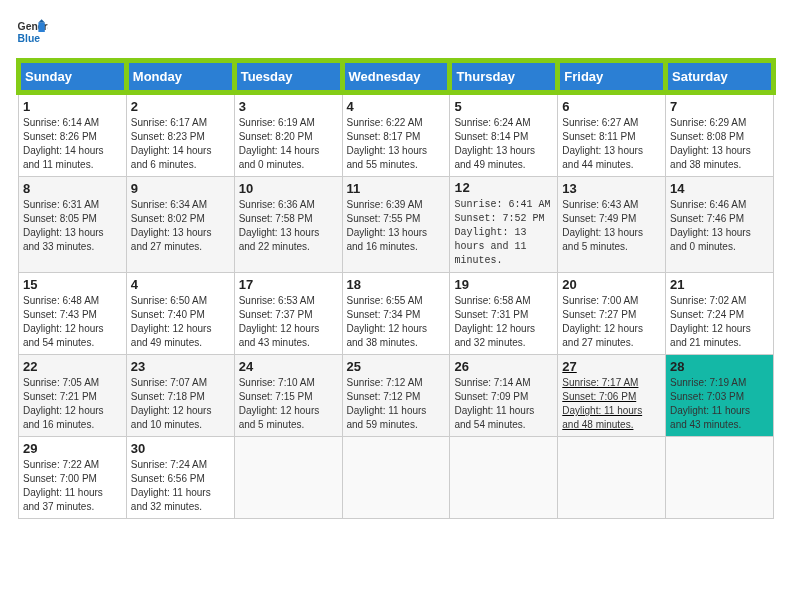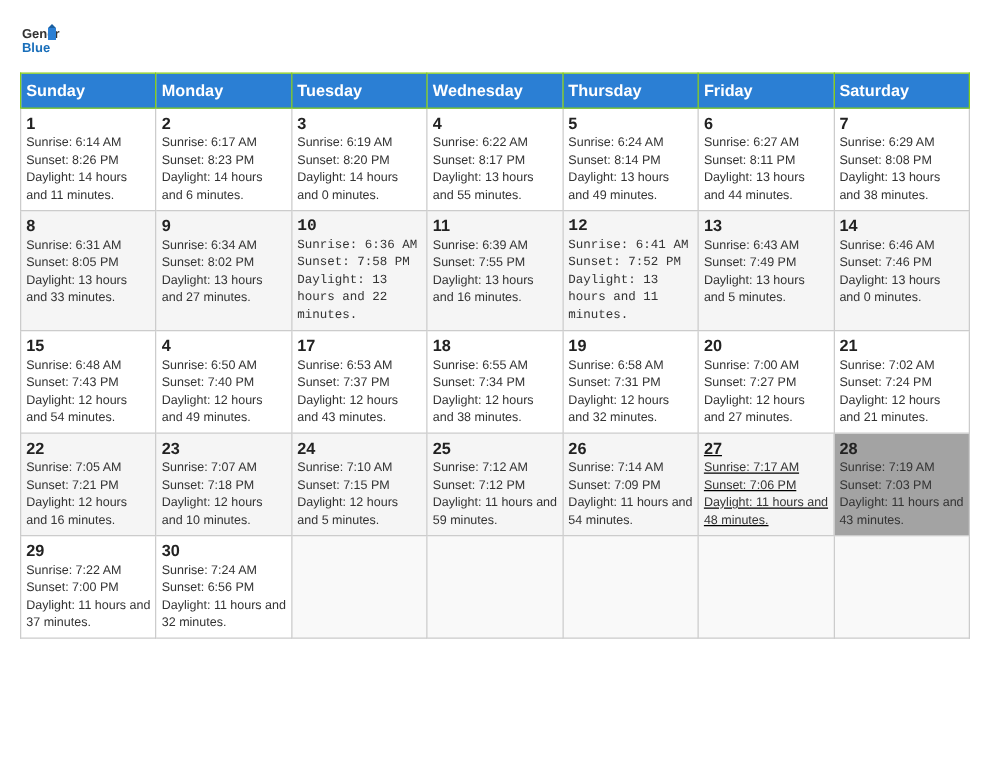--- a/index.html
+++ b/index.html
@@ -42,21 +42,21 @@
       border-collapse: collapse;
       font-size: 11px;
     }
     thead tr th {
       background: #2b7fd4;
       color: #fff;
       padding: 6px 4px;
       text-align: left;
       font-size: 13px;
       font-weight: bold;
-      border: 1px solid #84cc16;
+      border: 5px solid #84cc16;
     }
     tbody tr td {
       border: 1px solid #ccc;
       vertical-align: top;
       padding: 4px 4px;
       width: 108px;
       height: 80px;
       background: #fff;
     }
     tbody tr:nth-child(even) td {
@@ -141,21 +141,21 @@
       </tr>
       <tr style="background: rgb(245, 245, 245);">
         <td style="background: rgb(245, 245, 245);">
           <span class="day-num">8</span>
           <div class="day-info">Sunrise: 6:31 AM<br>Sunset: 8:05 PM<br>Daylight: 13 hours and 33 minutes.</div>
         </td>
         <td style="background: rgb(245, 245, 245);">
           <span class="day-num">9</span>
           <div class="day-info">Sunrise: 6:34 AM<br>Sunset: 8:02 PM<br>Daylight: 13 hours and 27 minutes.</div>
         </td>
-        <td style="background: rgb(245, 245, 245); font-family: Liberation Mono, monospace;">
+        <td style="background: rgb(245, 245, 245);">
           <span class="day-num">10</span>
           <div class="day-info">Sunrise: 6:36 AM<br>Sunset: 7:58 PM<br>Daylight: 13 hours and 22 minutes.</div>
         </td>
         <td style="background: rgb(245, 245, 245);">
           <span class="day-num">11</span>
           <div class="day-info">Sunrise: 6:39 AM<br>Sunset: 7:55 PM<br>Daylight: 13 hours and 16 minutes.</div>
         </td>
         <td style="background: rgb(245, 245, 245); font-family: Liberation Mono, monospace;">
           <span class="day-num">12</span>
           <div class="day-info">Sunrise: 6:41 AM<br>Sunset: 7:52 PM<br>Daylight: 13 hours and 11 minutes.</div>
@@ -217,21 +217,21 @@
           <div class="day-info">Sunrise: 7:12 AM<br>Sunset: 7:12 PM<br>Daylight: 11 hours and 59 minutes.</div>
         </td>
         <td style="background: rgb(245, 245, 245);">
           <span class="day-num">26</span>
           <div class="day-info">Sunrise: 7:14 AM<br>Sunset: 7:09 PM<br>Daylight: 11 hours and 54 minutes.</div>
         </td>
         <td style="background: rgb(245, 245, 245); text-decoration: underline;">
           <span class="day-num">27</span>
           <div class="day-info">Sunrise: 7:17 AM<br>Sunset: 7:06 PM<br>Daylight: 11 hours and 48 minutes.</div>
         </td>
-        <td style="background: #a3a3a3;">
+        <td style="background: #14b8a6;">
           <span class="day-num">28</span>
           <div class="day-info">Sunrise: 7:19 AM<br>Sunset: 7:03 PM<br>Daylight: 11 hours and 43 minutes.</div>
         </td>
       </tr>
       <tr>
         <td>
           <span class="day-num">29</span>
           <div class="day-info">Sunrise: 7:22 AM<br>Sunset: 7:00 PM<br>Daylight: 11 hours and 37 minutes.</div>
         </td>
         <td>

